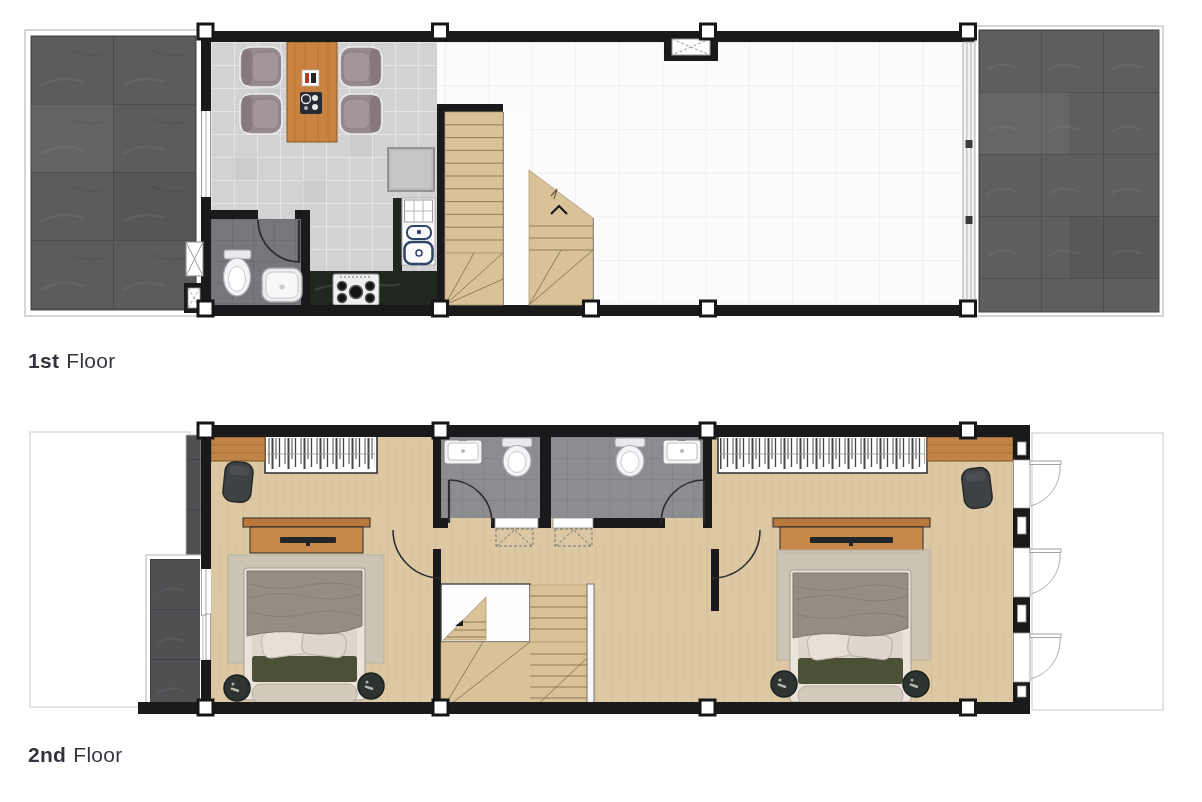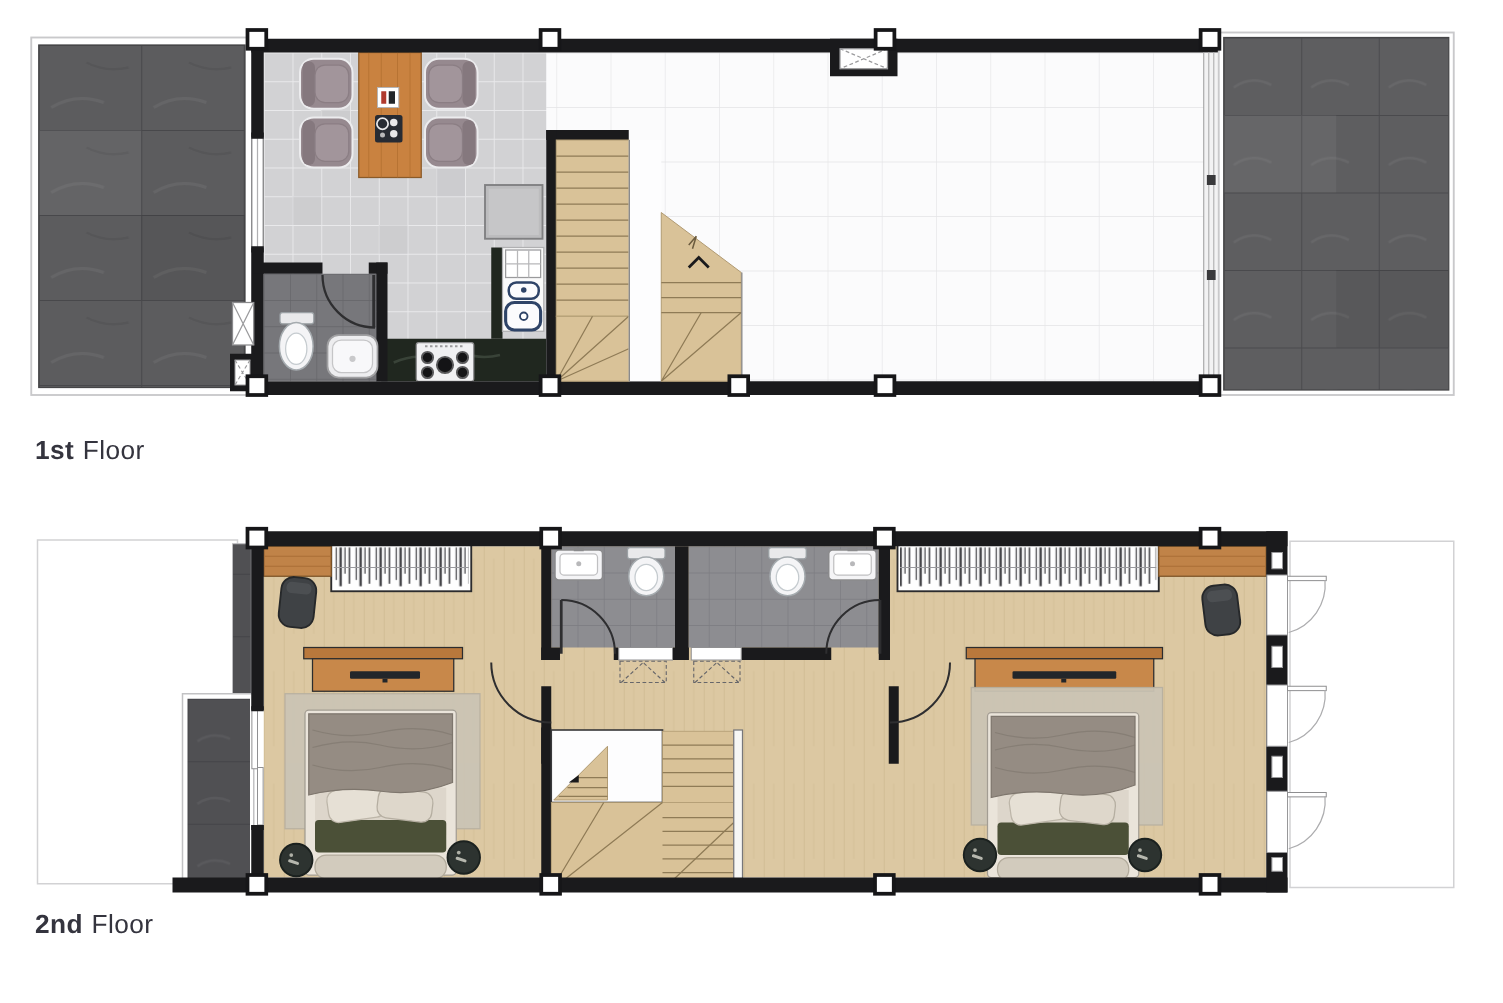--- a/index.html
+++ b/index.html
@@ -3,21 +3,21 @@
 <meta charset="utf-8">
 <style>
   html,body{margin:0;padding:0;background:#ffffff;}
   #canvas{position:relative;width:1202px;height:802px;background:#ffffff;overflow:hidden;
           font-family:"Liberation Sans", sans-serif;}
   .plan{position:absolute;left:0;}
   #plan1{top:0;}
   #plan2{top:418px;}
   .floor-label{position:absolute;left:28px;font-size:21px;color:#34343e;letter-spacing:.3px;}
   #label1{top:349px;text-align:right;}
-  #label2{top:728px;}
+  #label2{top:743px;}
   .lbl-num{font-weight:700;margin-right:7px;}
   .lbl-word{font-weight:400;}
 </style>
 </head>
 <body>
 
 <div id="canvas">
 
 <svg id="plan1" class="plan" width="1202" height="340" viewBox="0 0 1202 340" xmlns="http://www.w3.org/2000/svg">
   <defs>

